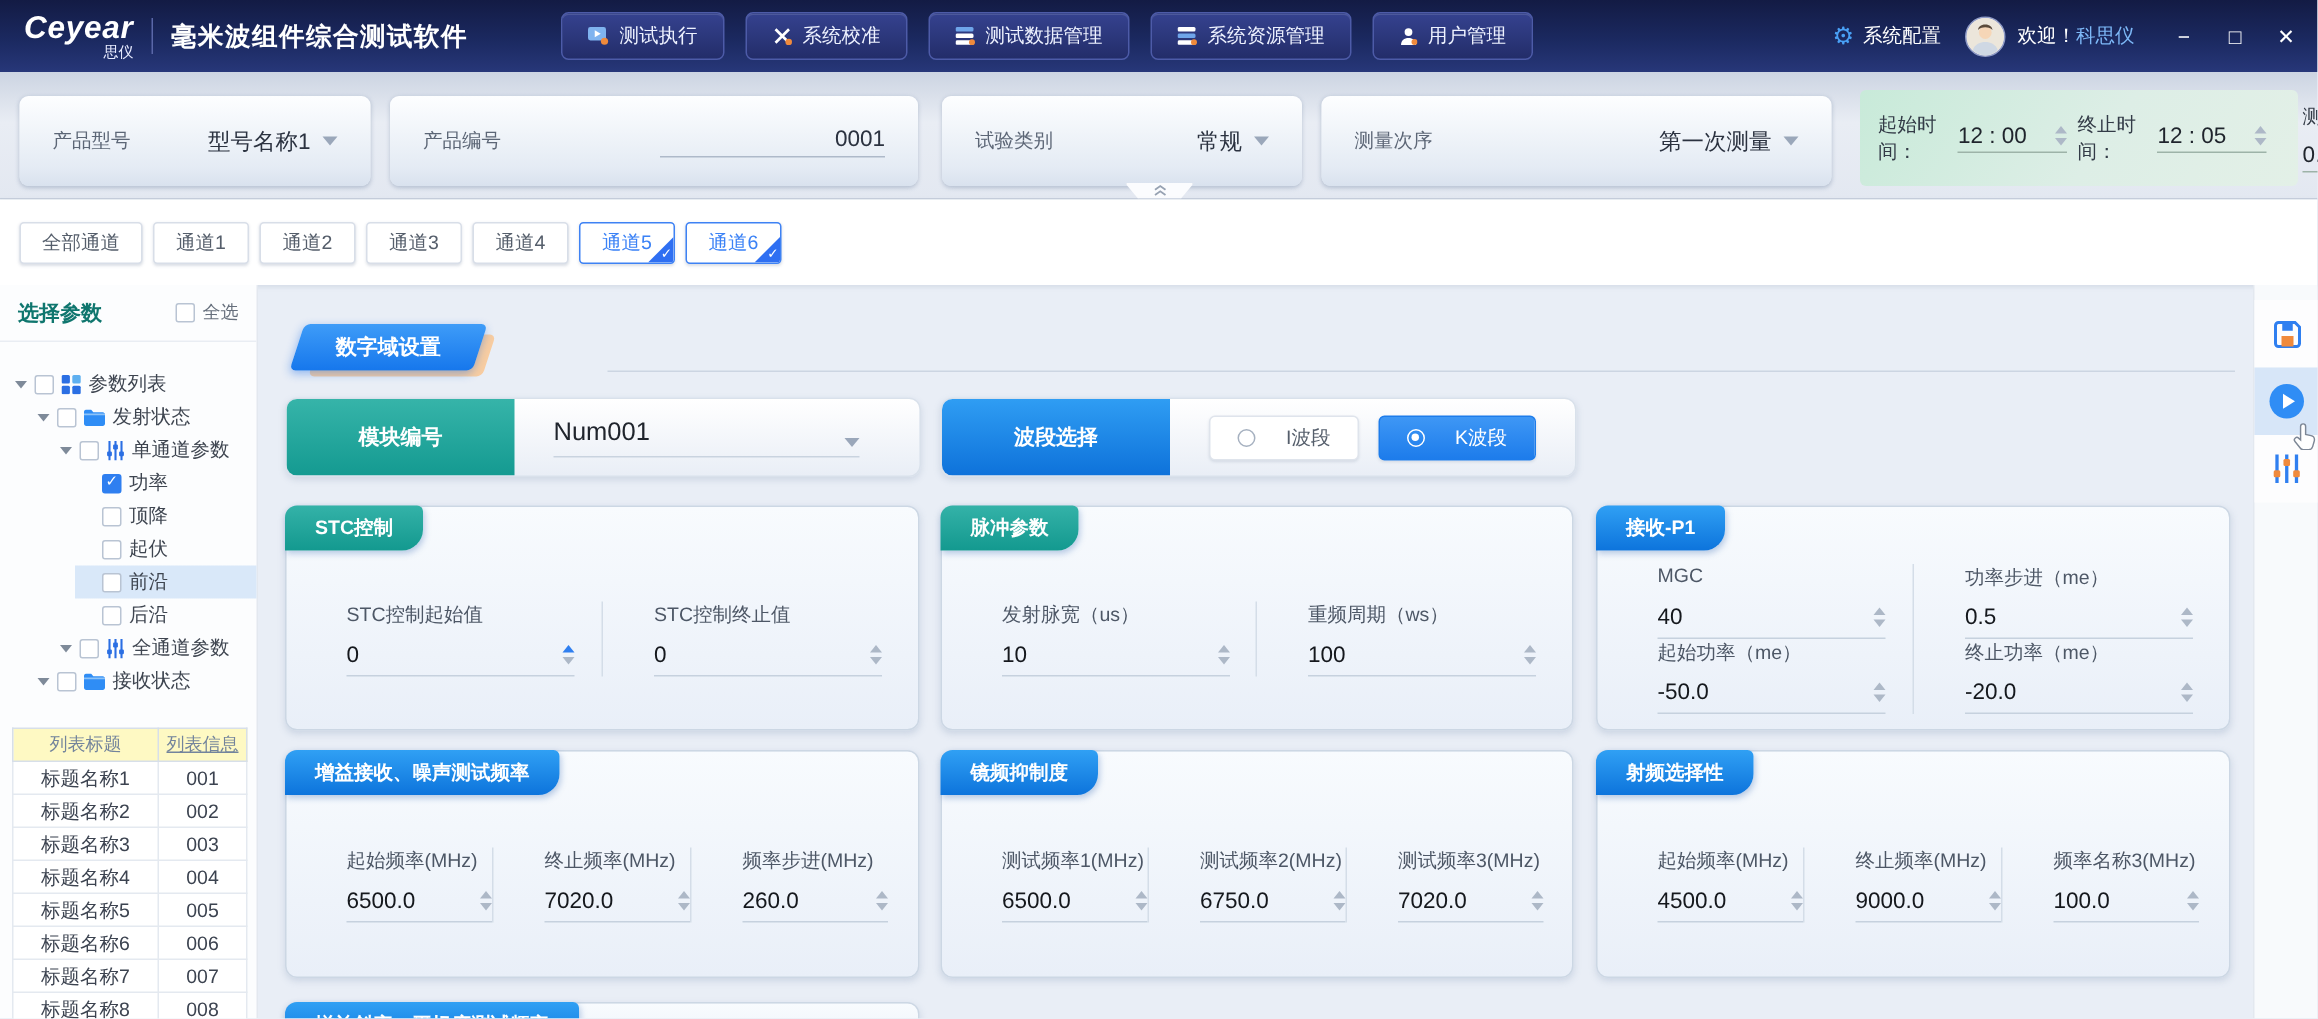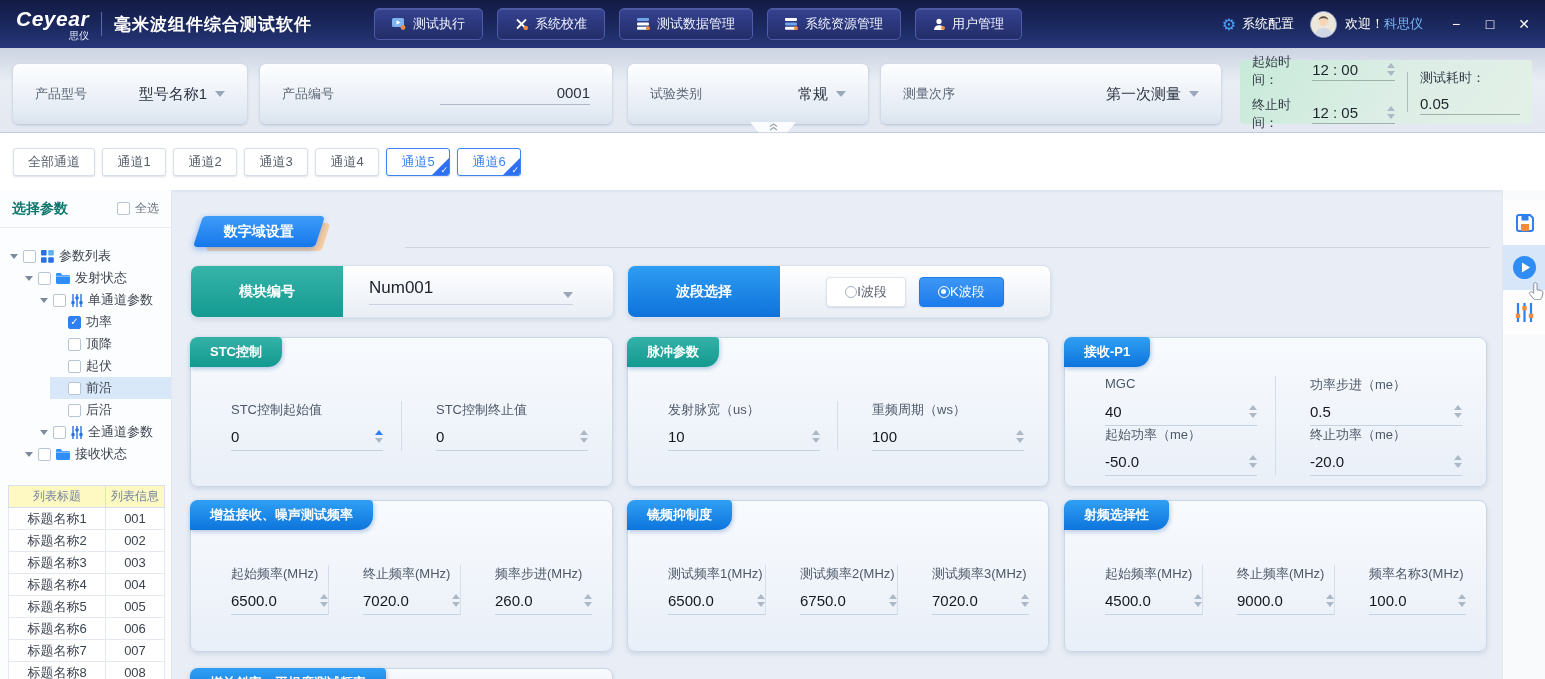--- a/index.html
+++ b/index.html
@@ -47,21 +47,21 @@
   .fc2 { left:260px; width:352px; }
   .fc3 { left:628px; width:240px; }
   .fc4 { left:881px; width:340px; }
   .f-label { font-size:13px; color:#5c6676; }
   .f-value { display:flex; align-items:center; gap:8px; font-size:15px; color:#2b3240; cursor:pointer; }
   .caret { width:0; height:0; border-left:5px solid transparent; border-right:5px solid transparent; border-top:6px solid #9aa7ba; }
   .f-input { display:flex; justify-content:flex-end; width:150px; border-bottom:1px solid #aeb9c9; padding-bottom:3px; font-size:15px; color:#2b3240; }
   .time-panel { position:absolute; left:1240px; top:12px; width:292px; height:64px; border-radius:4px;
     background:linear-gradient(125deg,#c8ead9 0%,#ddeee6 55%,#e3f0e7 100%);
     display:flex; align-items:center; padding:0 12px; }
-  .tp-left { display:flex; flex-direction:column; gap:7px; }
+  .tp-left { display:flex; flex-direction:row; gap:7px; }
   .tp-row { display:flex; align-items:center; }
   .tp-label { font-size:13px; color:#333b47; }
   .tp-valwrap { display:flex; align-items:center; justify-content:space-between; width:96px; border-bottom:1px solid #9db3a8; padding-bottom:2px; margin-left:4px; }
   .tp-value { font-size:15px; color:#1f242c; }
   .tp-div { width:1px; height:40px; background:#a9bdb3; margin:0 12px; }
   .tp-right { display:flex; flex-direction:column; gap:8px; }
   .tp-elapsed { font-size:15px; color:#1f242c; border-bottom:1px solid #9db3a8; width:100px; padding-bottom:2px; }
   .collapse-handle { position:absolute; left:750px; top:74px; width:46px; height:11px;
     background:#fbfcfe; border:1px solid #d4dbe6; border-top:none; cursor:pointer;
     clip-path:polygon(0 0,100% 0,80% 100%,20% 100%);
@@ -92,21 +92,21 @@
   .tree-row { height:22px; display:flex; align-items:center; font-size:13px; color:#3e4550; cursor:pointer; }
   .tree-row.highlighted { background:linear-gradient(to right,transparent 0 50px,#d9e8f9 50px 100%); }
   .expander { width:0; height:0; border-left:4px solid transparent; border-right:4px solid transparent;
     border-top:5px solid #7e8a99; margin-right:5px; flex:0 0 auto; }
   .expander-ph { width:13px; flex:0 0 auto; }
   .tree-row .cb { margin-right:5px; }
   .tree-row .icon { margin-right:5px; }
   .side-table { border-collapse:collapse; margin:20px 0 0 8px; }
   .side-table th { background:#fef9c3; color:#73849c; font-weight:normal; font-size:12px; border:1px solid #d7dfe9; height:22px; }
   .side-table th:first-child { width:97px; }
-  .side-table th:last-child { width:59px; }
+  .side-table th:last-child { width:59px;text-decoration:underline; }
   .side-table td { border:1px solid #e4e9f0; background:#fff; font-size:13px; color:#3c4350; text-align:center; height:22px; }
 
   
   .main { position:absolute; top:190px; left:172px; width:1330px; height:489px; overflow:hidden; }
   .section-badge { position:absolute; left:26px; top:26px; width:140px; height:31px; }
   .badge-peach { position:absolute; left:12px; top:7px; width:116px; height:28px; transform:skewX(-18deg); background:#f8cda1; border-radius:4px; }
   .badge-blue { position:absolute; left:0; top:0; width:122px; height:31px; transform:skewX(-18deg);
     background:linear-gradient(180deg,#3e9cf8,#1677ec); border-radius:4px;
     box-shadow:0 2px 6px rgba(30,110,230,.45); display:flex; align-items:center; justify-content:center; }
   .badge-blue span { transform:skewX(18deg); color:#fff; font-size:14px; font-weight:bold; }
@@ -116,21 +116,21 @@
     border:1px solid #d9e1eb; box-shadow:0 2px 4px rgba(130,150,180,.25); display:flex; overflow:hidden; }
   .hcard-label { width:152px; display:flex; align-items:center; justify-content:center; color:#fff; font-size:14px; font-weight:bold; flex:0 0 auto; }
   .lbl-teal { background:linear-gradient(180deg,#36b4a9,#149a91); }
   .lbl-blue { background:linear-gradient(180deg,#2f9df3,#0e72da); }
   .module-card { left:18px; width:424px; }
   .module-value { flex:1; display:flex; align-items:center; margin:0 40px 0 26px; }
   .module-valrow { flex:1; display:flex; align-items:flex-end; justify-content:space-between; border-bottom:1px solid #c9d3df; padding-bottom:6px; cursor:pointer; }
   .module-valrow .val { font-size:17px; color:#20252d; }
   .band-card { left:455px; width:424px; }
   .band-options { flex:1; display:flex; align-items:center; justify-content:center; gap:13px; }
-  .band-btn { height:30px; padding:0 18px; border-radius:4px; font-size:13px; display:inline-flex; align-items:center; gap:0;
+  .band-btn { height:30px; padding:0 18px; border-radius:4px; font-size:13px; display:inline-flex; align-items:center; gap:20px;
     background:#fff; border:1px solid #dfe4ec; color:#555e6b; cursor:pointer; box-shadow:0 1px 2px rgba(90,110,140,.18); font-family:inherit; }
   .band-btn .radio { width:12px; height:12px; border:1px solid #a6b1c0; border-radius:50%; background:#fff; position:relative; }
   .band-btn.selected { background:linear-gradient(180deg,#3e97f5,#1d7ceb); border-color:#1d7ceb; color:#fff; }
   .band-btn.selected .radio { border-color:#fff; background:transparent; }
   .band-btn.selected .radio::after { content:""; position:absolute; left:2.5px; top:2.5px; width:5px; height:5px; background:#fff; border-radius:50%; }
 
   .panel { position:absolute; background:linear-gradient(180deg,#f8fbfe,#e9eff8); border:1px solid #ccd7e4;
     border-radius:8px; box-shadow:0 2px 5px rgba(135,155,185,.3); }
   .panel-tab { position:absolute; top:-1px; left:-1px; height:30px; padding:0 20px; border-radius:8px 4px 14px 0;
     color:#fff; font-size:13px; font-weight:bold; display:flex; align-items:center; white-space:nowrap;

